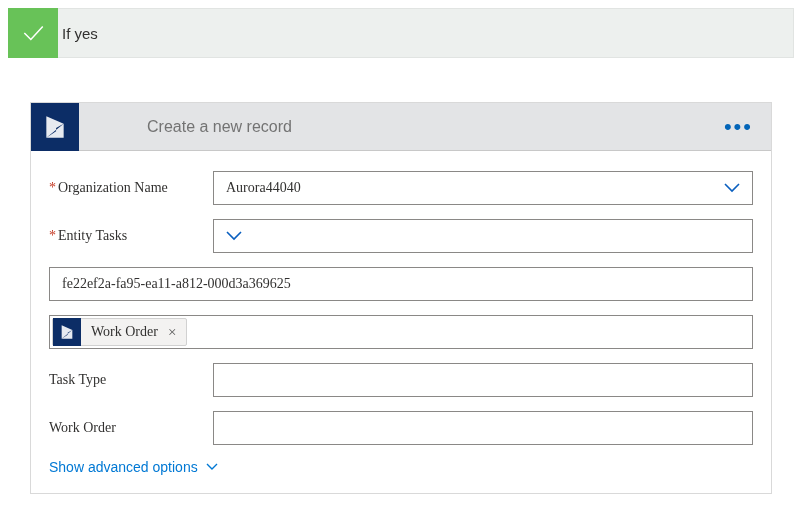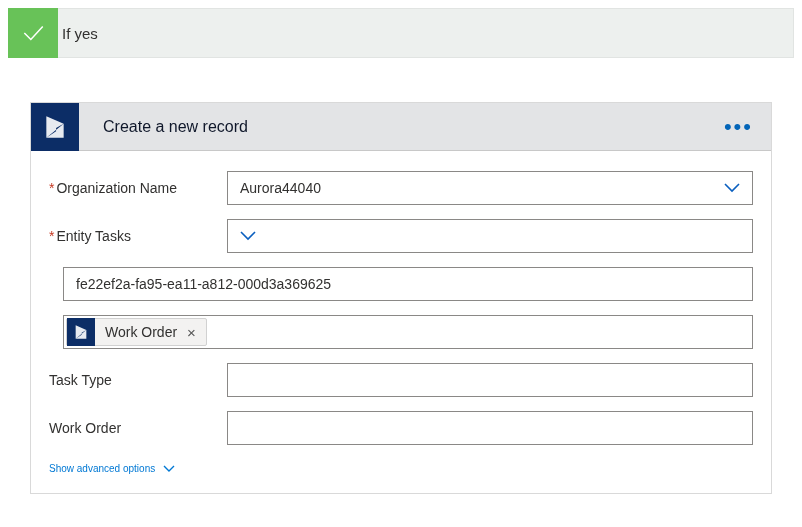--- a/index.html
+++ b/index.html
@@ -64,52 +64,53 @@
     display: flex;
     align-items: center;
     justify-content: center;
     flex-shrink: 0;
   }
   .brand-sm svg { width: 16px; height: 16px; }
   .card-title {
     padding-left: 24px;
     font-size: 16px;
     flex: 1;
-    color: #0f172a;
+    color: #737373;
+    margin-left: 44px;
   }
   .ellipsis {
     padding: 0 18px;
     font-size: 22px;
     color: #0365b8;
     letter-spacing: 2px;
     cursor: pointer;
     line-height: 10px;
   }
   .card-body { padding: 20px 18px 18px 18px; }
   .row {
     display: flex;
     align-items: center;
     margin-bottom: 14px;
+    font-family: Liberation Serif, serif;
   }
   .label {
     width: 164px;
     flex-shrink: 0;
     font-size: 14px;
     color: #323130;
   }
   .req { color: #c43721; margin-right: 2px; }
   .field {
     flex: 1;
     min-height: 34px;
     border: 1px solid #8a8886;
     display: flex;
     align-items: center;
     background: #fff;
     position: relative;
-    margin-left: 14px;
   }
   .field-text {
     padding: 0 12px;
     flex: 1;
     color: #323130;
     font-size: 14px;
     white-space: nowrap;
     overflow: hidden;
   }
   .chev {
@@ -130,21 +131,21 @@
     border-radius: 2px;
     height: 28px;
     padding-right: 10px;
   }
   .chip-label { padding: 0 10px 0 10px; font-size: 14px; }
   .chip-x { font-size: 15px; color: #555; cursor: pointer; line-height: 1; }
   .adv {
     display: inline-flex;
     align-items: center;
     color: #0078d4;
-    font-size: 10px;
+    font-size: 14px;
     cursor: pointer;
   }
   .adv svg { margin-left: 8px; width: 12px; height: 8px; }
 </style>
 </head>
 <body>
 
 <div class="container">
 
   <div class="cond-header">

